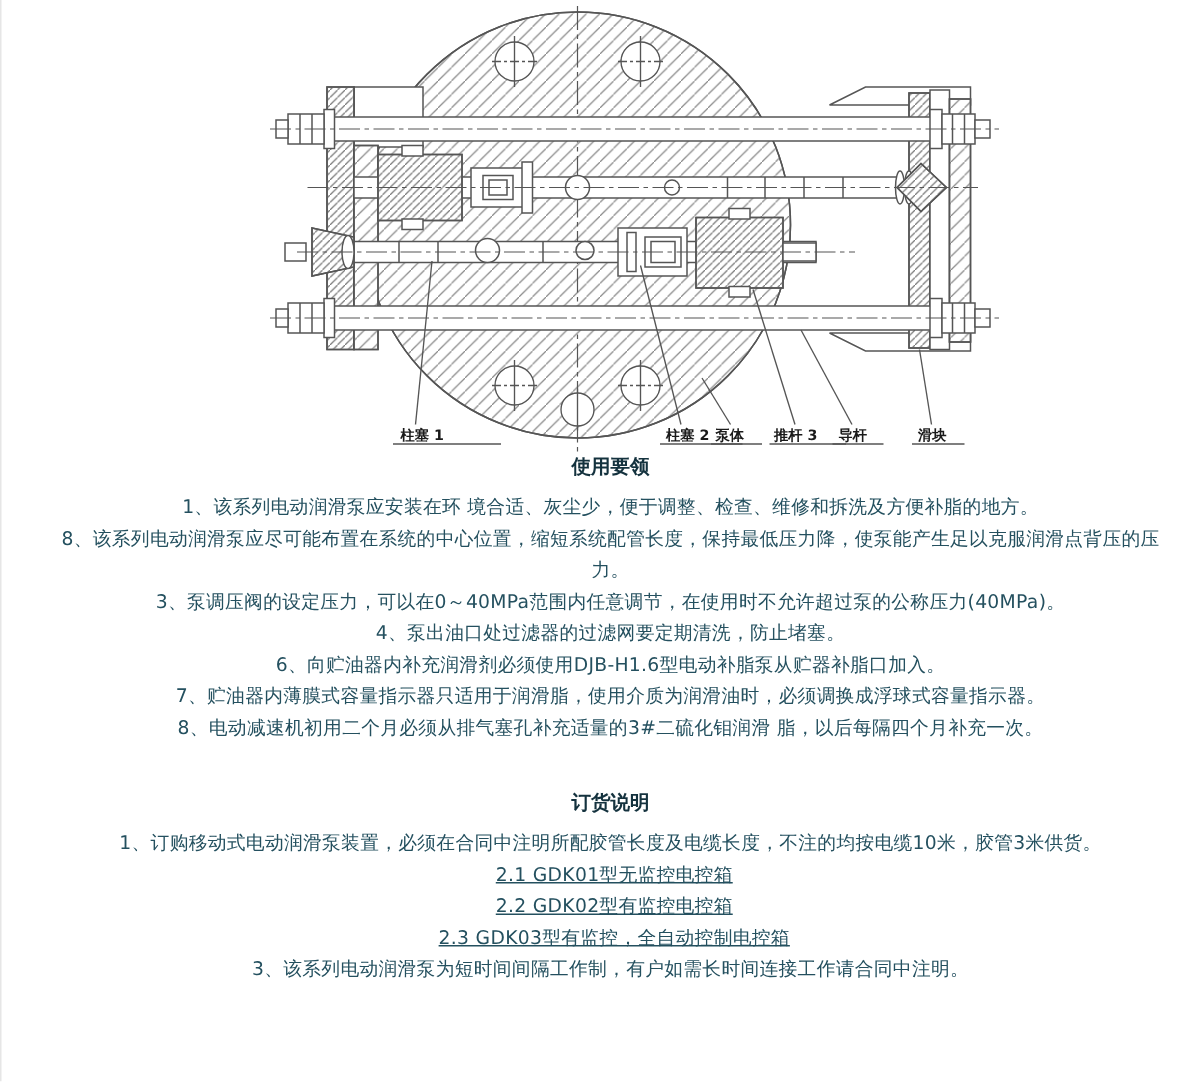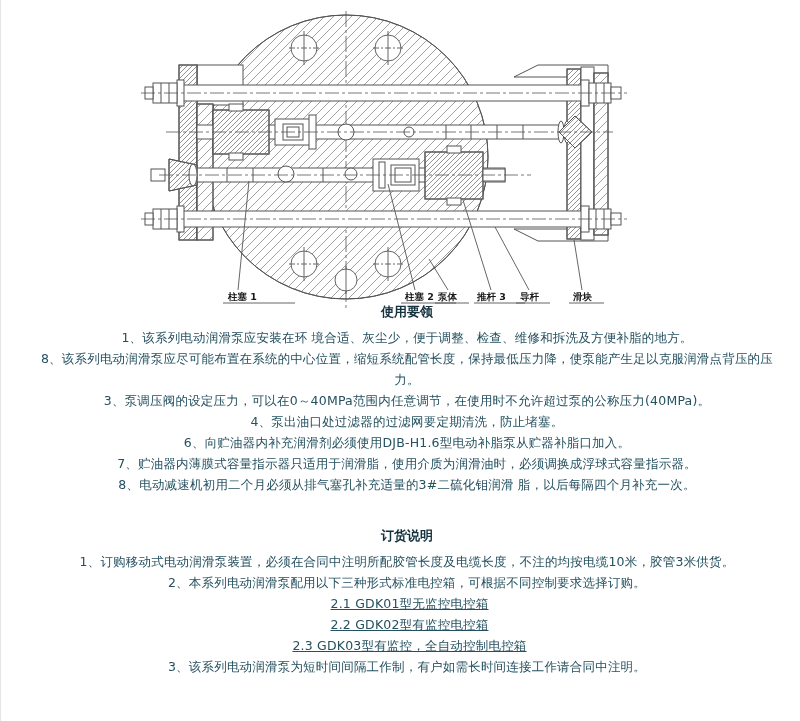--- a/index.html
+++ b/index.html
@@ -5,21 +5,21 @@
   html,body{margin:0;padding:0;background:#fff;}
   .page{
     position:relative;
     width:800px;height:721px;
     background:#fff;
     border-left:1px solid #e6e6e6;
     font-family:"DejaVu Sans","Liberation Sans",sans-serif;
     overflow:hidden;
   }
   .diagram-wrap{
-    position:absolute;top:7px;left:0;width:696px;height:305px;
+    position:absolute;top:0;left:0;width:696px;height:305px;padding-left:39px;
   }
   .content{
     position:absolute;top:303px;left:36px;width:740px;
   }
   .section-heading{
     font-size:13px;font-weight:bold;color:#14323e;
     margin:0 0 7px 0;line-height:17px;
   }
   .section{margin:0;text-align:center;}
   .section + .section{margin-top:32px;}
@@ -223,21 +223,20 @@
       <p class="line">3、泵调压阀的设定压力，可以在0～40MPa范围内任意调节，在使用时不允许超过泵的公称压力(40MPa)。</p>
       <p class="line">4、泵出油口处过滤器的过滤网要定期清洗，防止堵塞。</p>
       <p class="line">6、向贮油器内补充润滑剂必须使用DJB-H1.6型电动补脂泵从贮器补脂口加入。</p>
       <p class="line">7、贮油器内薄膜式容量指示器只适用于润滑脂，使用介质为润滑油时，必须调换成浮球式容量指示器。</p>
       <p class="line">8、电动减速机初用二个月必须从排气塞孔补充适量的3#二硫化钼润滑 脂，以后每隔四个月补充一次。</p>
     </div>
 
     <div class="section">
       <h3 class="section-heading">订货说明</h3>
       <p class="line">1、订购移动式电动润滑泵装置，必须在合同中注明所配胶管长度及电缆长度，不注的均按电缆10米，胶管3米供货。</p>
-      <p class="line">2、本系列电动润滑泵配用以下三种形式标准电控箱，可根据不同控制要求选择订购。</p>
       <p class="line sub">2.1 GDK01型无监控电控箱</p>
       <p class="line sub">2.2 GDK02型有监控电控箱</p>
       <p class="line sub">2.3 GDK03型有监控，全自动控制电控箱</p>
       <p class="line">3、该系列电动润滑泵为短时间间隔工作制，有户如需长时间连接工作请合同中注明。</p>
     </div>
 
   </div>
 </div>
 
 </body></html>

